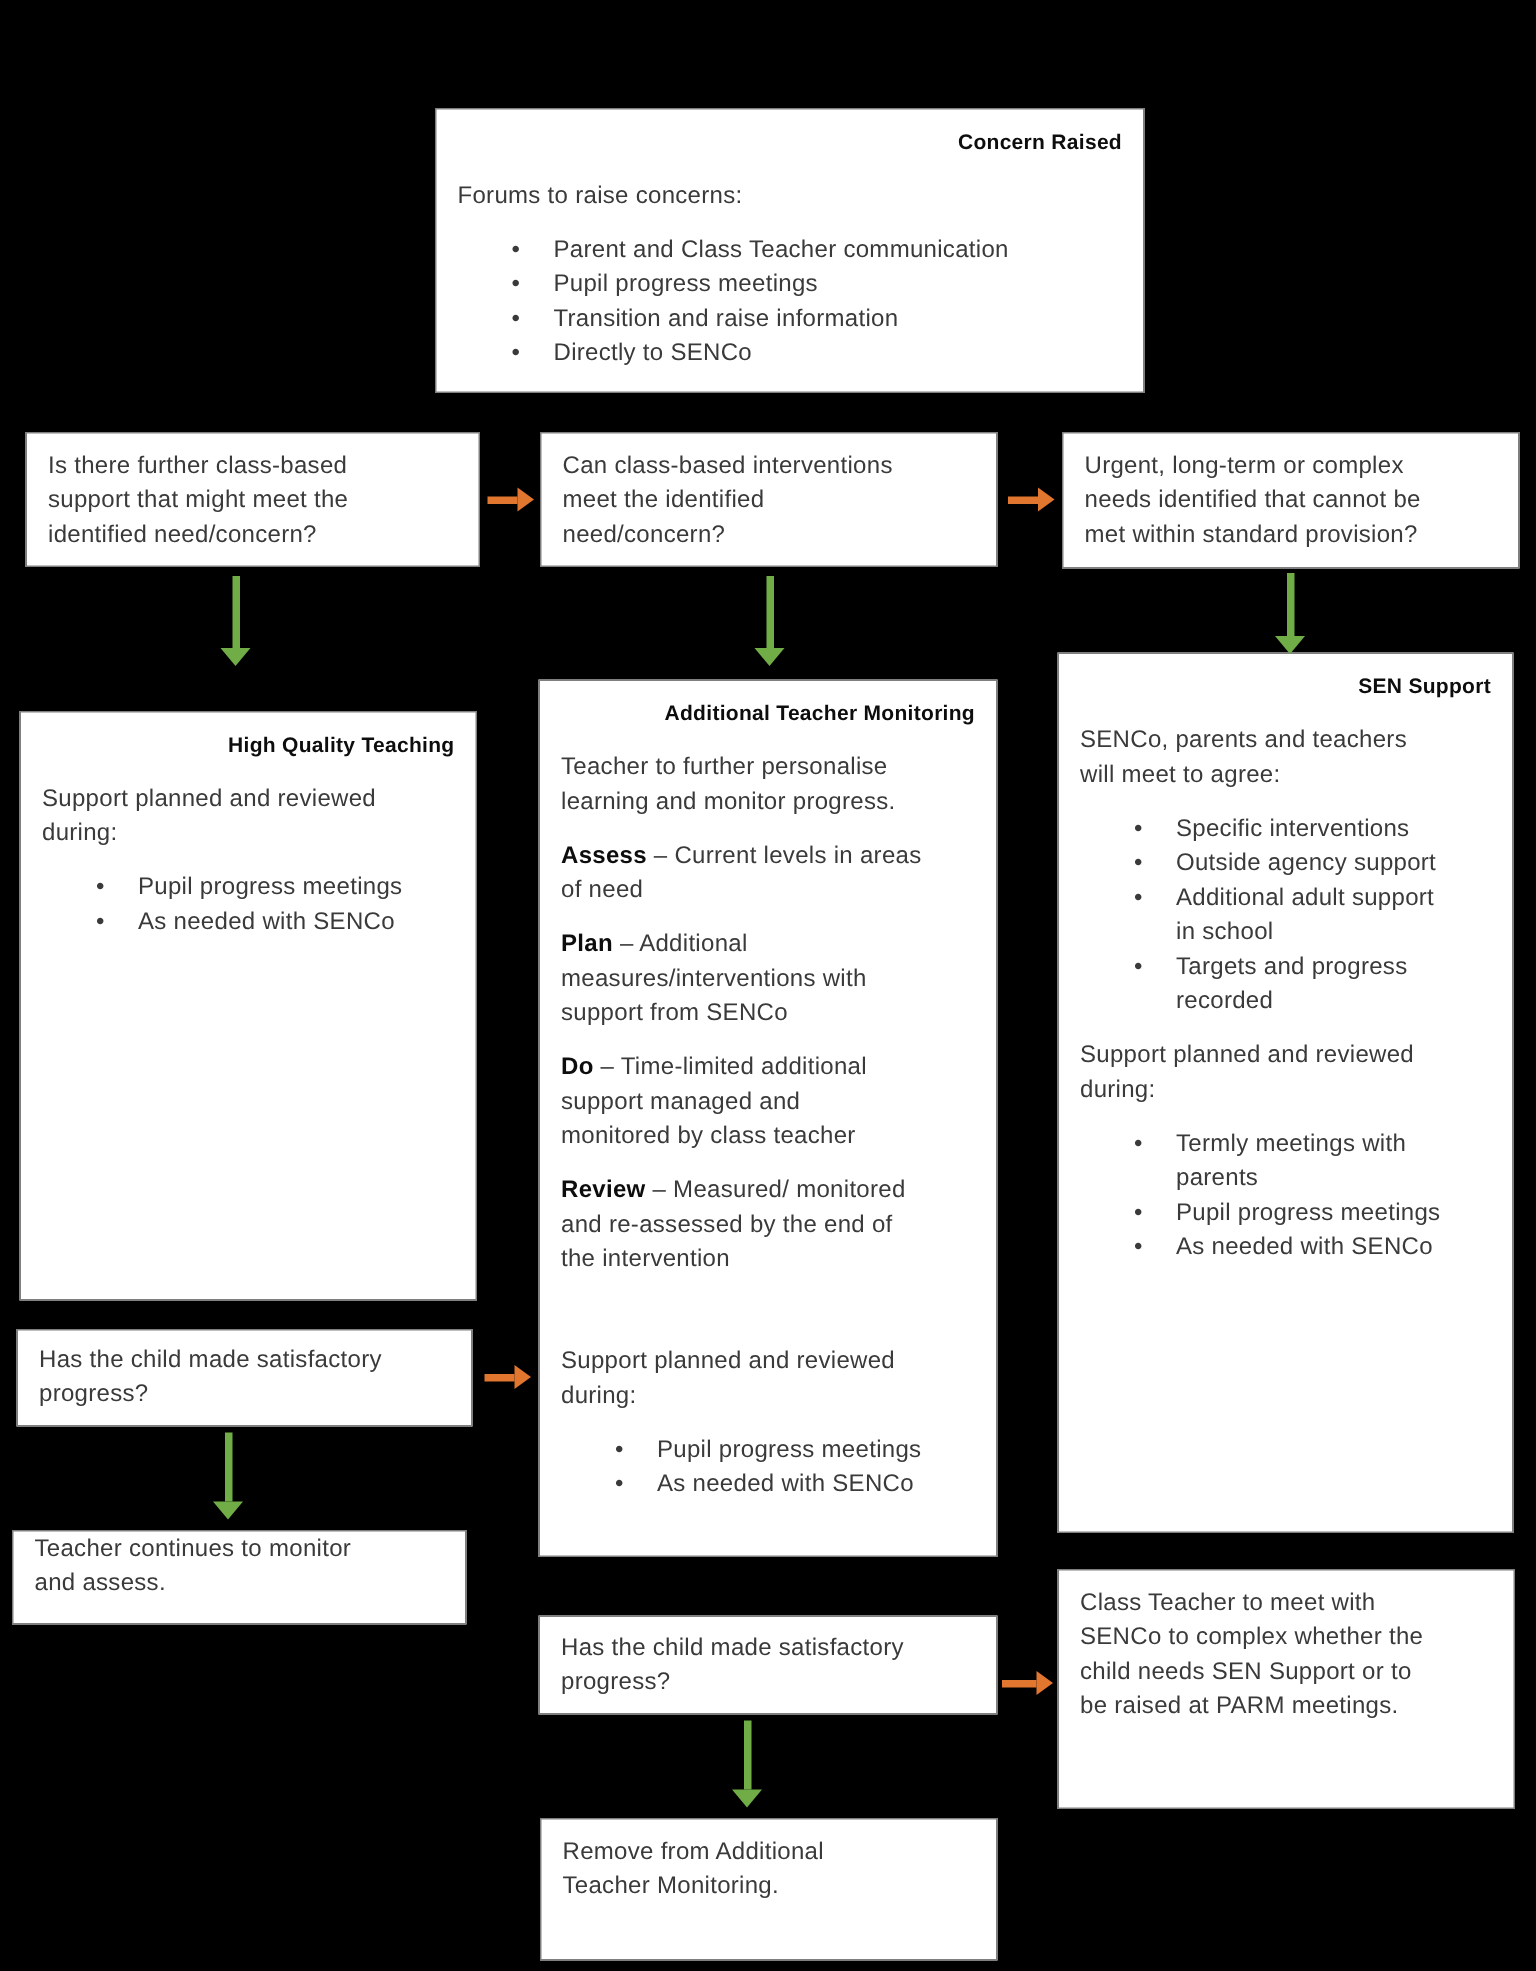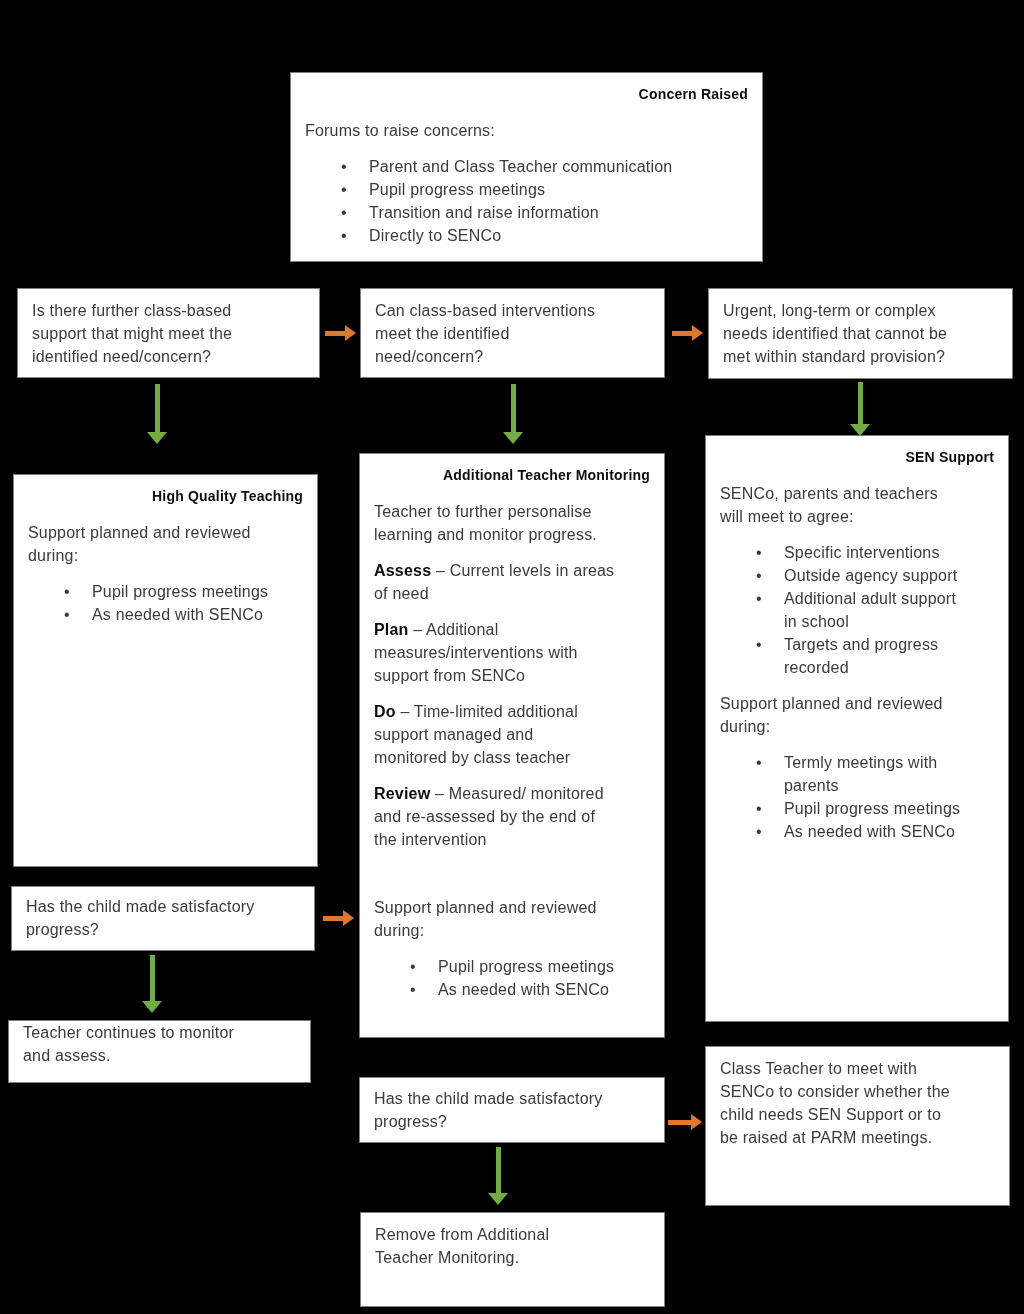--- a/index.html
+++ b/index.html
@@ -164,21 +164,21 @@
     <p class="t">Has the child made satisfactory
 progress?</p>
   </div>
   <div class="box" style="left:360px; top:1212px; width:305px; height:95px;">
     <p class="t">Remove from Additional
 Teacher Monitoring.</p>
   </div>
 
   <div class="box" style="left:705px; top:1046px; width:305px; height:160px;">
     <p class="t">Class Teacher to meet with
-SENCo to consider whether the
+SENCo to complex whether the
 child needs SEN Support or to
 be raised at PARM meetings.</p>
   </div>
 
   <div class="arrow-right" style="left:325px; top:325px; width:31px;">
     <div class="stem"></div>
       <div class="head"></div>
   </div>
   <div class="arrow-right" style="left:672px; top:325px; width:31px;">
     <div class="stem"></div>

